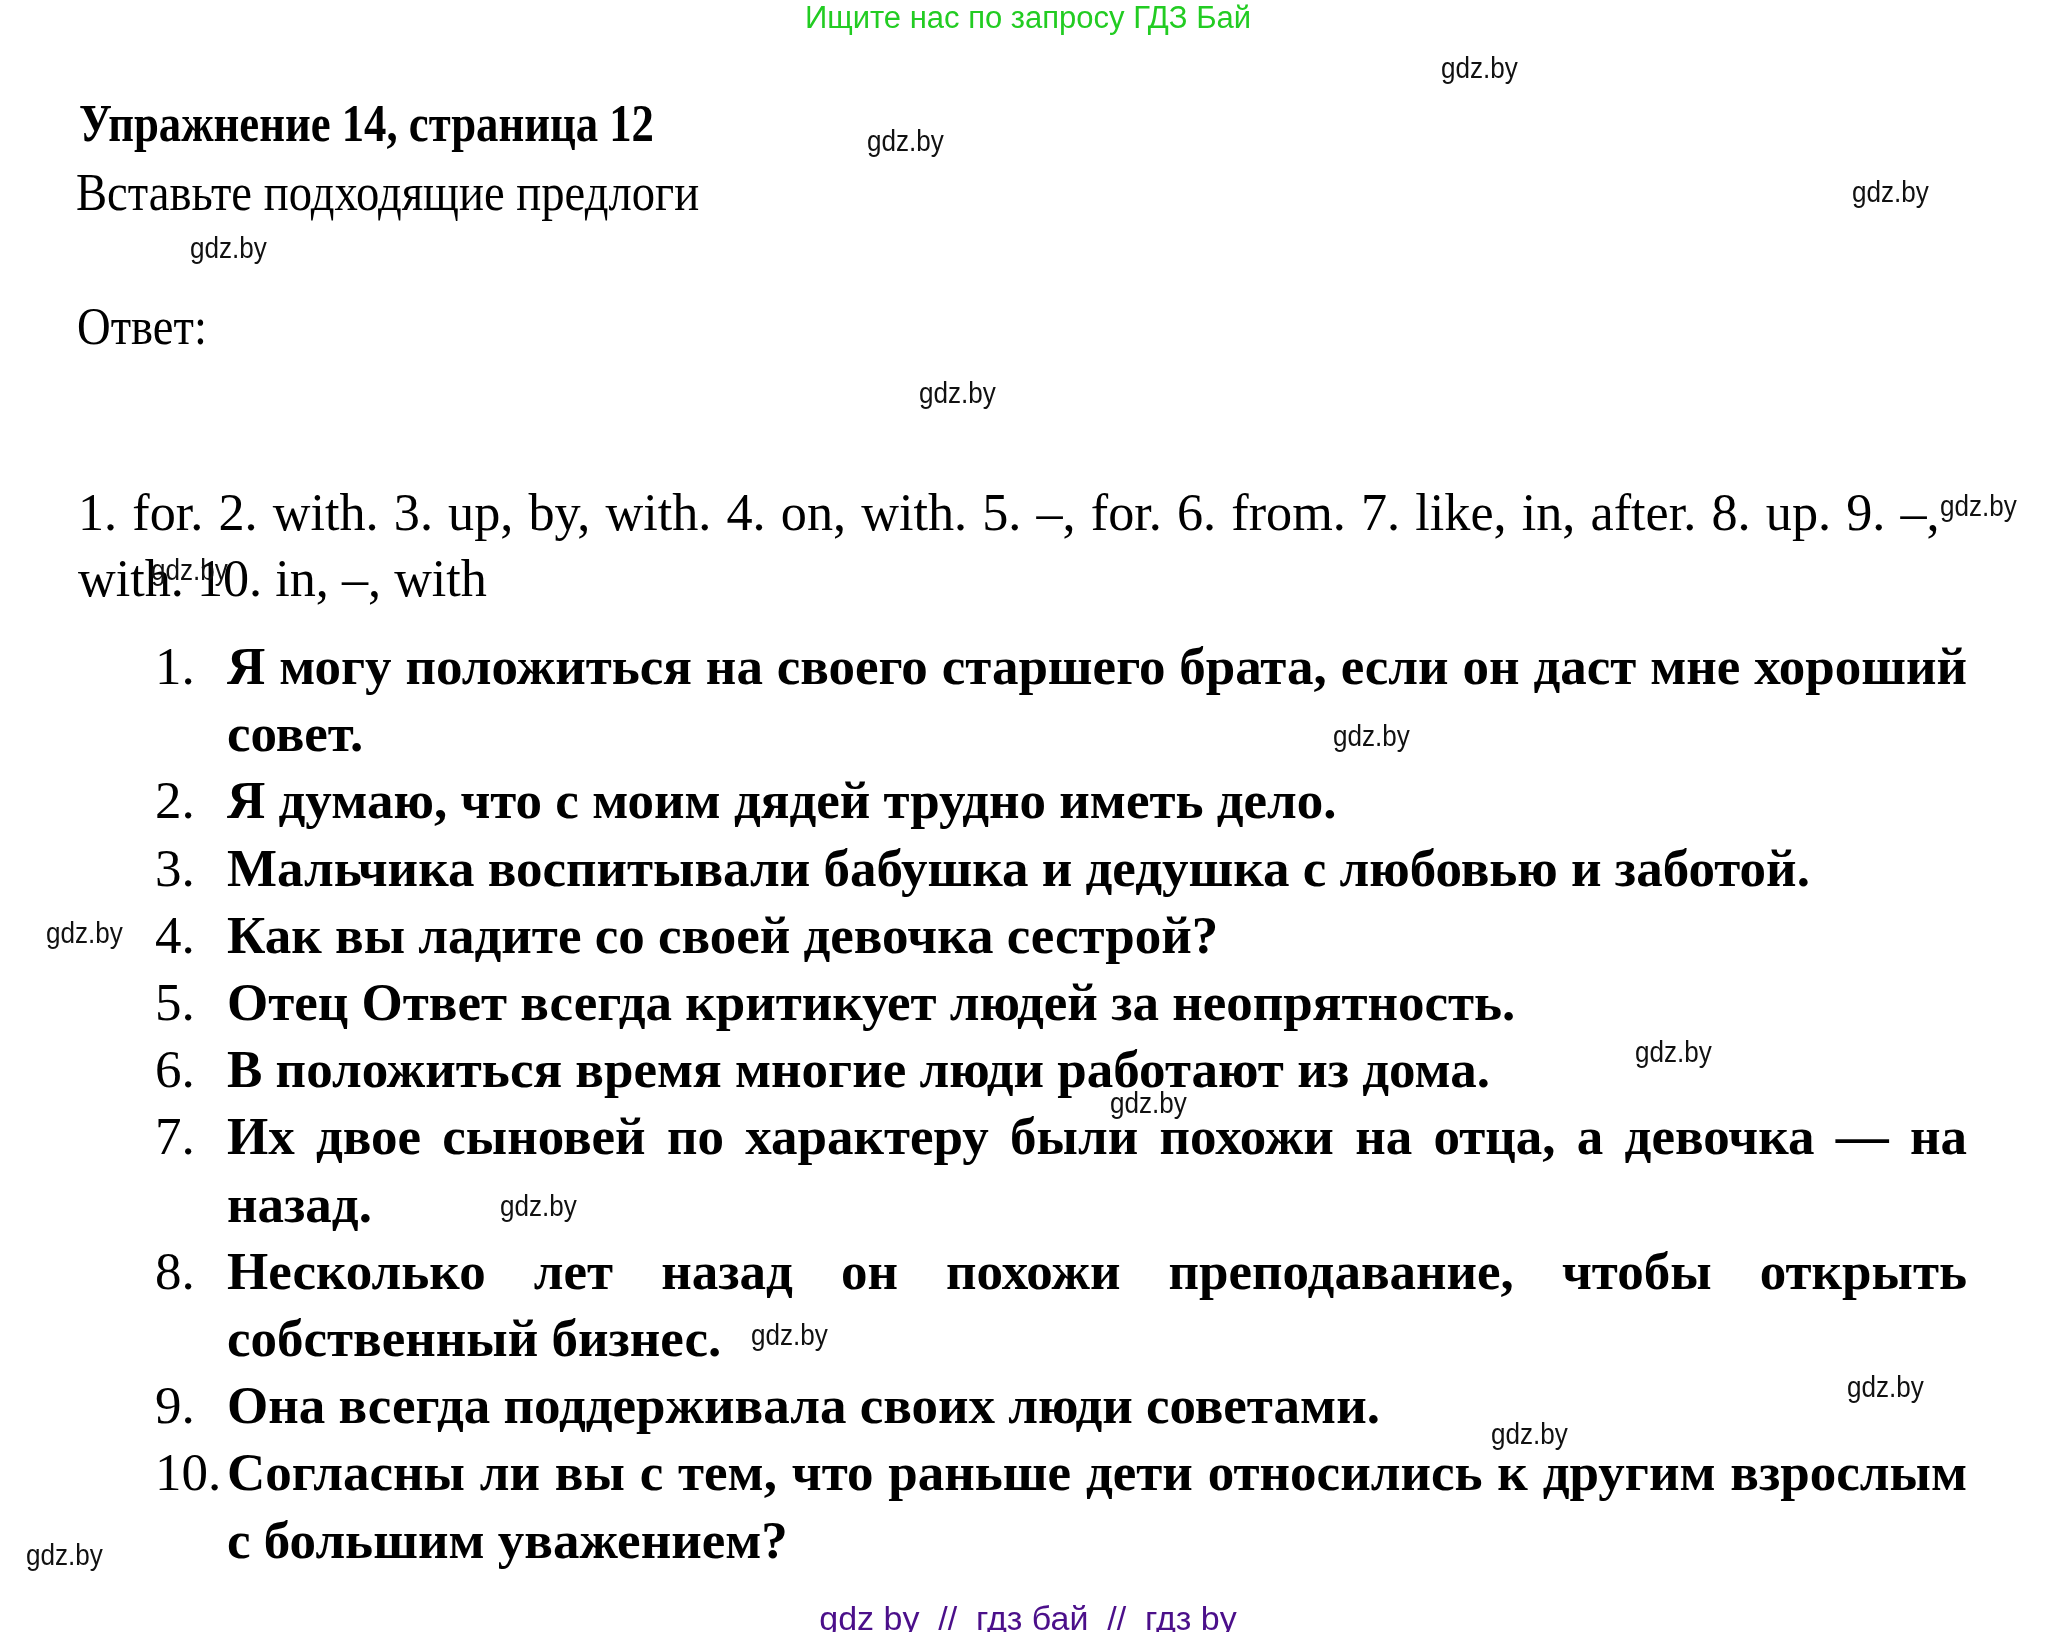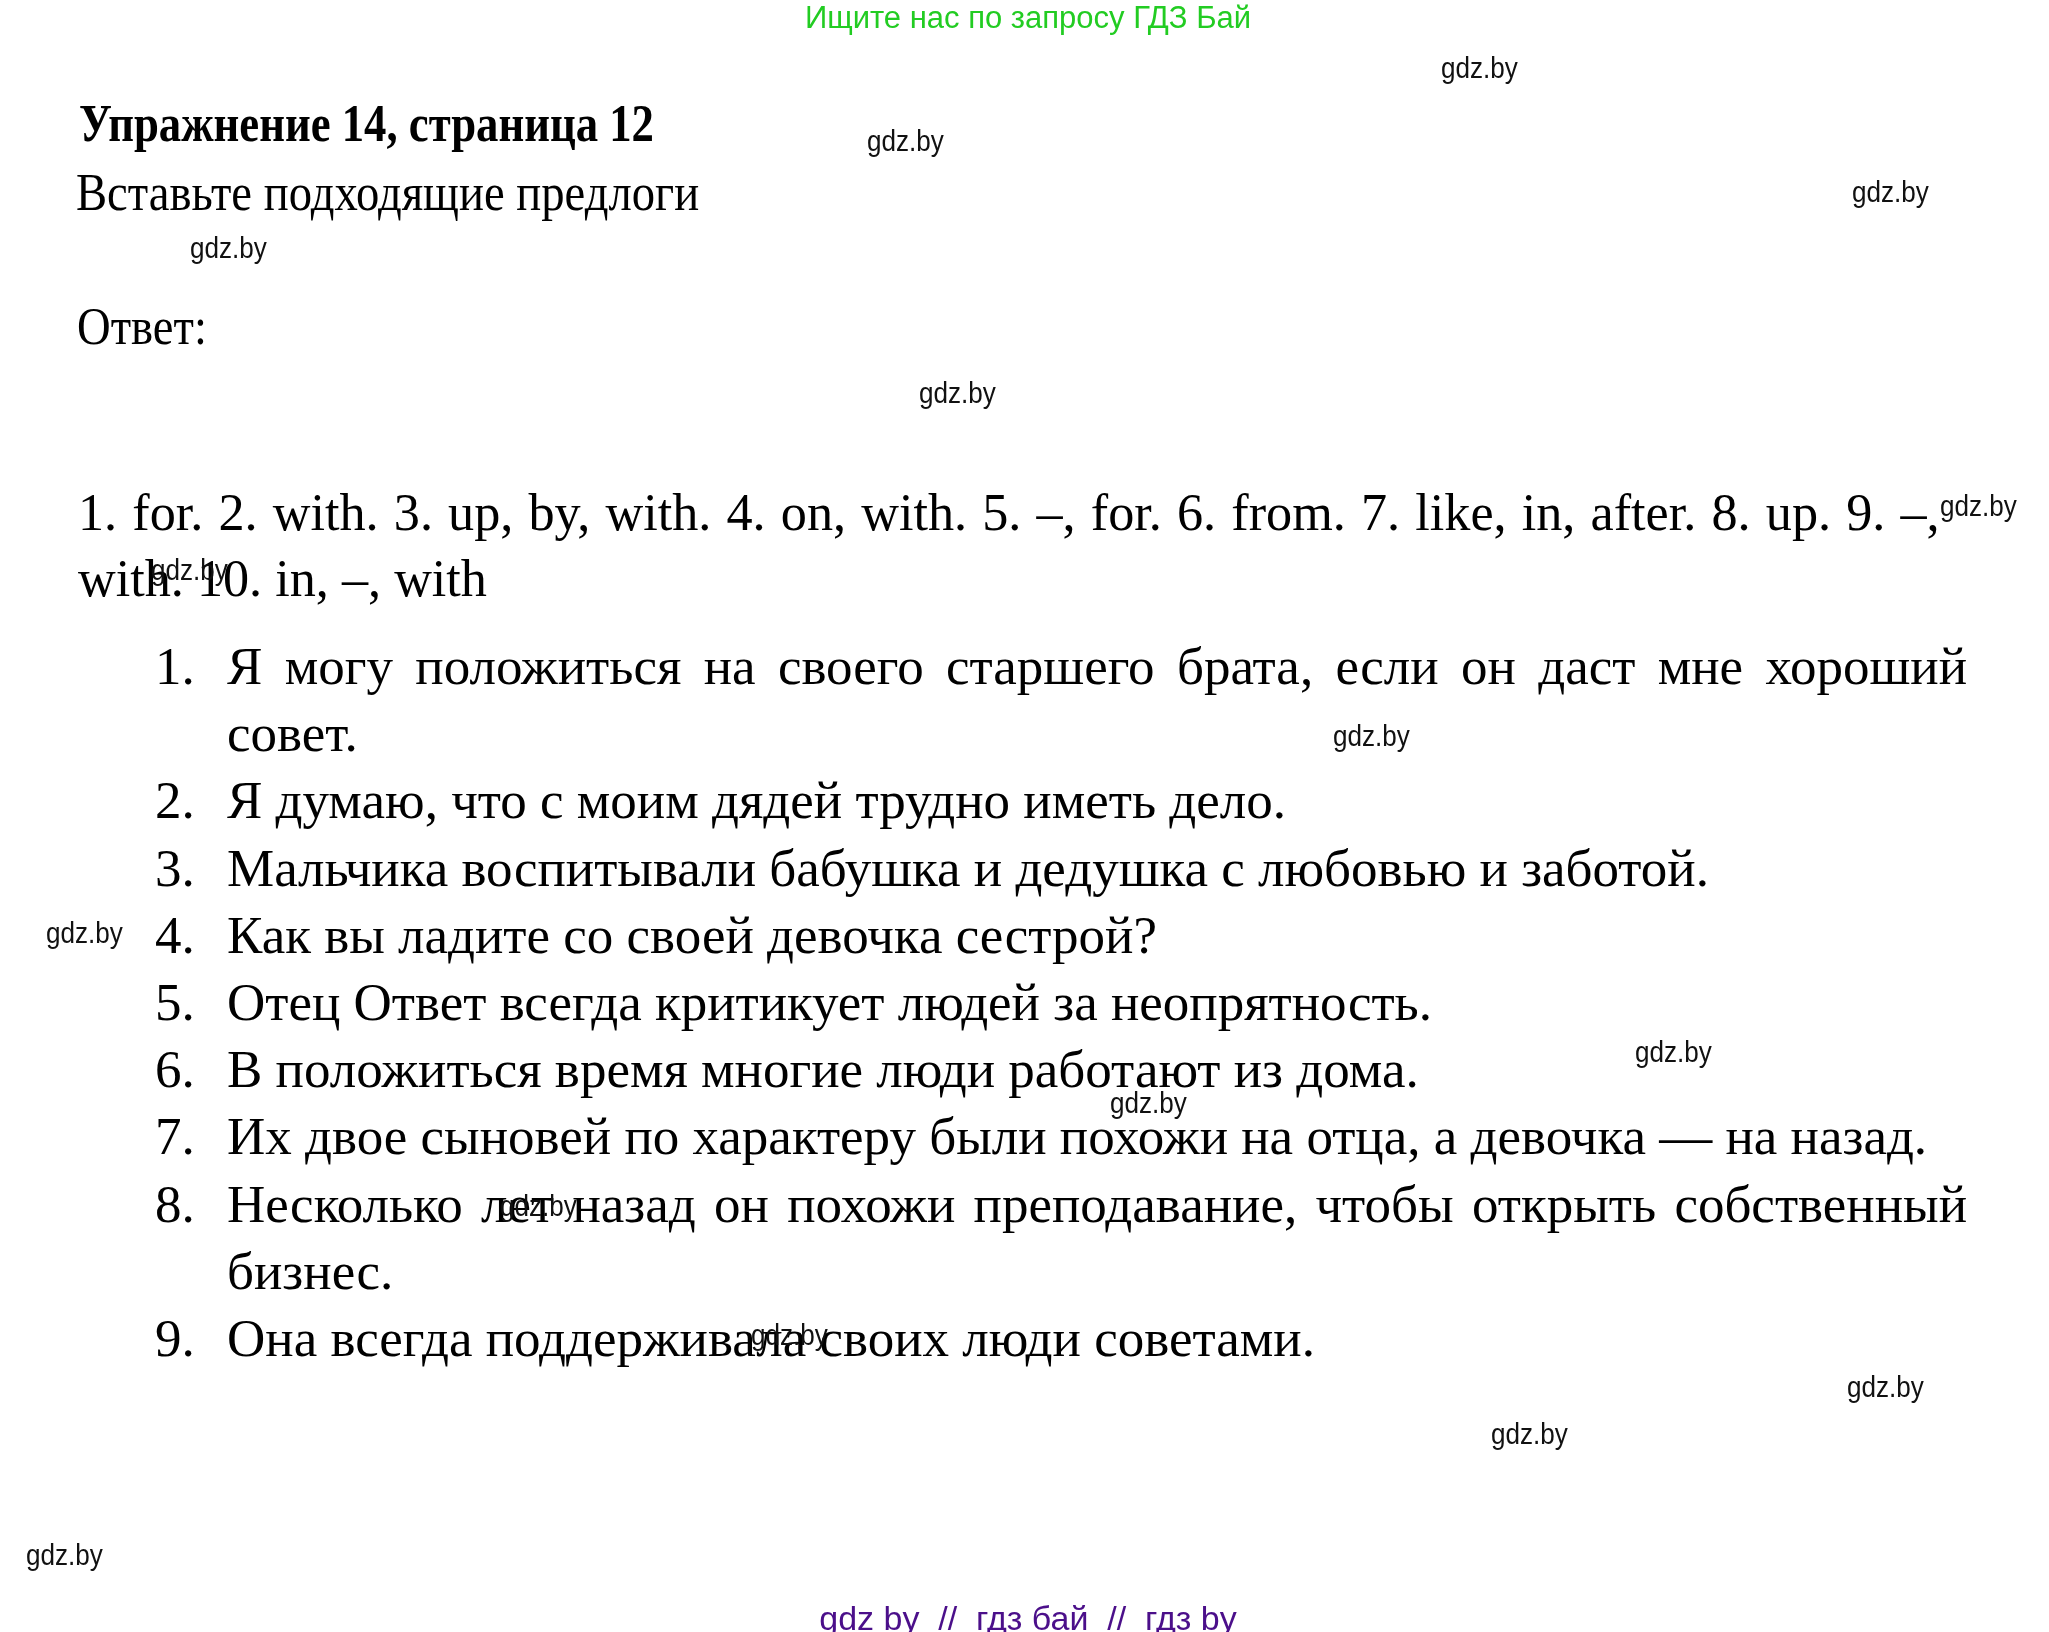--- a/index.html
+++ b/index.html
@@ -28,21 +28,21 @@
     left: 78px; top: 431px; width: 1890px; font-size: 53px; line-height: 66px;
     white-space: normal; text-align: justify; text-align-last: left; margin-top: 48px;
   }
   .answers-inner { transform: scaleX(0.985); transform-origin: left top; }
   .list {
     left: 155px; top: 633px; width: 1812px; font-size: 53px; line-height: 67.2px;
     white-space: normal;
   }
   .item { display: flex; }
   .item .num { width: 72px; flex: 0 0 72px; }
-  .item .txt { flex: 1; text-align: justify; text-align-last: left; }
+  .item .txt { flex: 1; text-align: justify; text-align-last: left; font-weight: bold; }
   .wm {
     font-family: "Liberation Sans", sans-serif; font-size: 29px; line-height: 32px; color: #111;
     transform: scaleX(0.9); transform-origin: left top;
   }
   .footer {
     left: 0; width: 2056px; top: 1599px; text-align: center;
     font-family: "Liberation Sans", sans-serif; font-size: 34px; line-height: 38px;
   }
 </style>
 </head>
@@ -88,20 +88,24 @@
     <span class="txt">Их двое сыновей по характеру были похожи на отца, а девочка — на назад.</span>
   </div>
   <div class="item">
     <span class="num">8.</span>
     <span class="txt">Несколько лет назад он похожи преподавание, чтобы открыть собственный бизнес.</span>
   </div>
   <div class="item">
     <span class="num">9.</span>
     <span class="txt">Она всегда поддерживала своих люди советами.</span>
   </div>
+  <div class="item">
+    <span class="num">10.</span>
+    <span class="txt">Согласны ли вы с тем, что раньше дети относились к другим взрослым с большим уважением?</span>
+  </div>
 </div>
 
 <div id="watermarks">
   <span class="abs wm" style="left:1441px;top:52px;">gdz.by</span>
   <span class="abs wm" style="left:867px;top:125px;">gdz.by</span>
   <span class="abs wm" style="left:1852px;top:176px;">gdz.by</span>
   <span class="abs wm" style="left:190px;top:232px;">gdz.by</span>
   <span class="abs wm" style="left:919px;top:377px;">gdz.by</span>
   <span class="abs wm" style="left:1940px;top:490px;">gdz.by</span>
   <span class="abs wm" style="left:151px;top:554px;">gdz.by</span>

